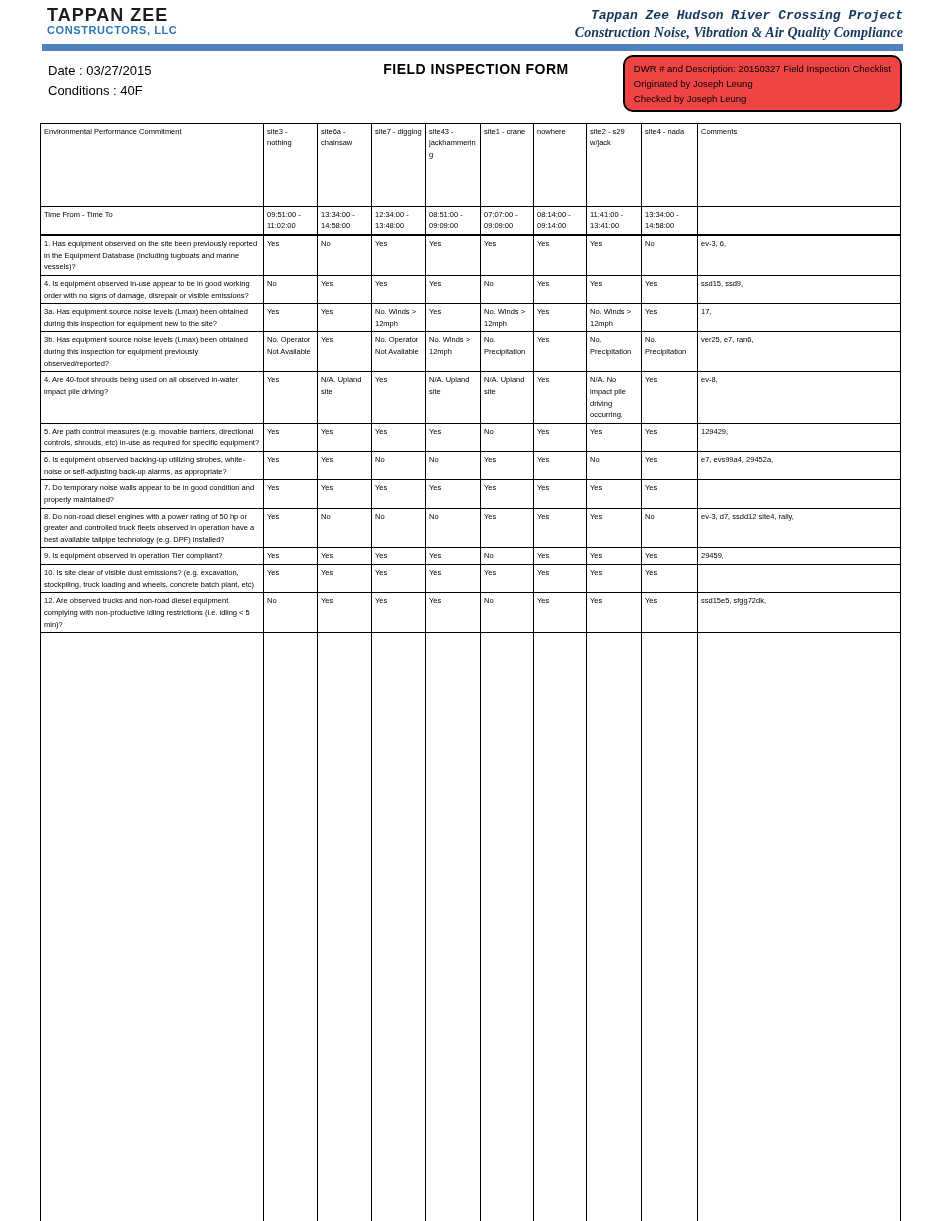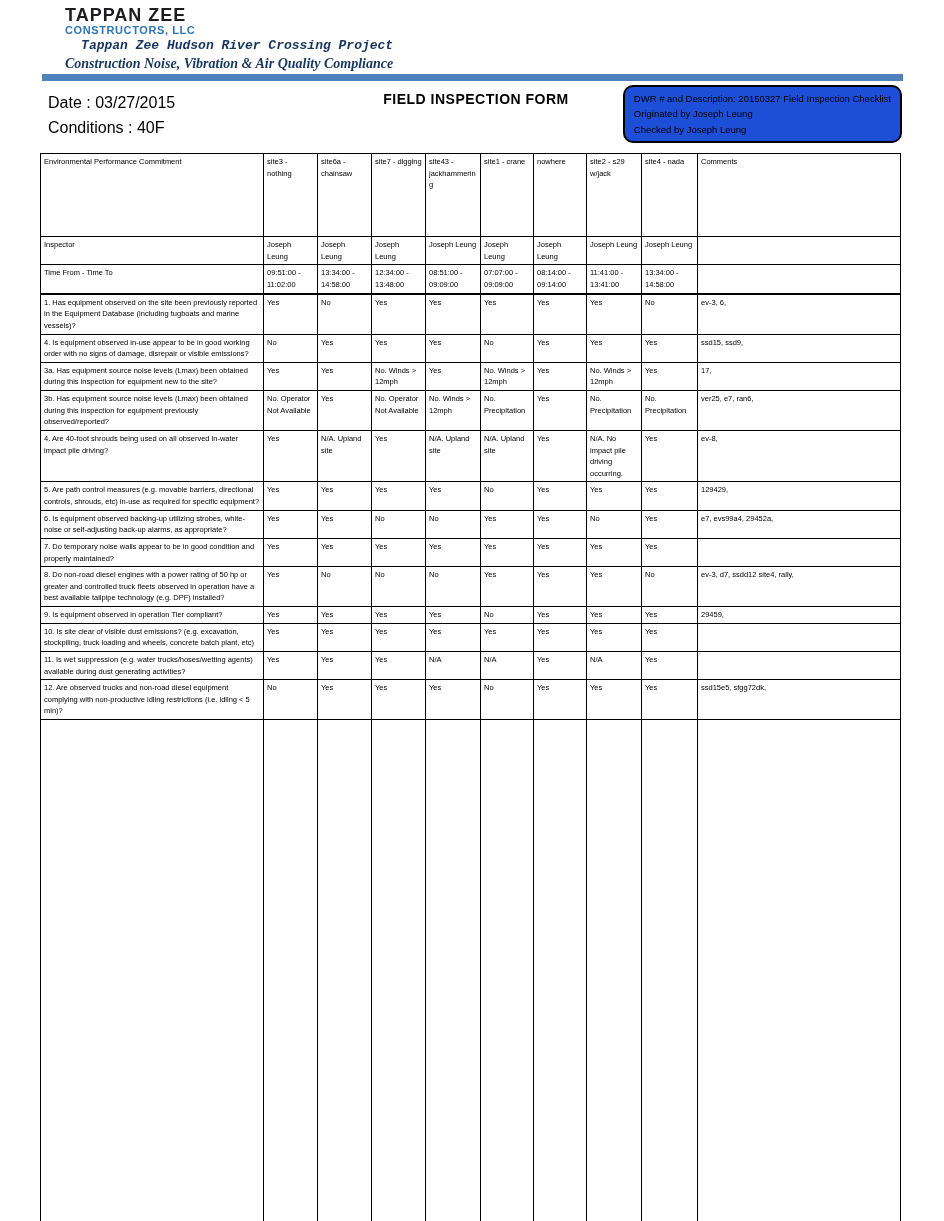--- a/index.html
+++ b/index.html
@@ -2,33 +2,33 @@
 <html><head>
 <meta charset="utf-8">
 <style>
   html,body{margin:0;padding:0;background:#fff;}
   body{
     width:944px;height:1221px;position:relative;
     font-family:"Liberation Sans", sans-serif;color:#000;
     -webkit-font-smoothing:antialiased;
   }
   
-  .topbar{display:flex;justify-content:space-between;align-items:flex-start;padding:6px 41px 0 65px;flex-direction:column;}
+  .topbar{display:flex;justify-content:space-between;align-items:flex-start;padding:6px 41px 0 47px;}
   .logo{line-height:1.05;}
   .logo-main{font-size:18px;font-weight:bold;letter-spacing:1px;color:#1d1d1f;}
   .logo-sub{font-size:11px;font-weight:bold;letter-spacing:0.6px;color:#2e75b6;}
   .project{text-align:right;font-family:"Liberation Serif", serif;font-style:italic;font-weight:bold;color:#17365d;line-height:1.25;padding-top:2px;}
   .project-l1{font-size:13px;font-family:Liberation Mono, monospace;}
   .project-l2{font-size:14px;text-align:center;}
   .accentbar{height:7px;background:#4f81bd;margin:2px 41px 0 42px;}
   
   .subheader{position:relative;height:72px;}
-  .meta{position:absolute;left:48px;top:10px;font-size:16px;line-height:1.55;}
+  .meta{position:absolute;left:48px;top:10px;font-size:13px;line-height:1.55;}
   .form-title{position:absolute;left:8px;right:0;top:10px;text-align:center;font-size:14px;font-weight:bold;letter-spacing:0.5px;}
-  .dwrbox{position:absolute;right:42px;top:4px;border:2px solid #000;border-radius:10px;padding:4px 9px;font-size:9.5px;line-height:1.6;white-space:nowrap;background:#1d4ed8;margin-left:20px;}
+  .dwrbox{position:absolute;right:42px;top:4px;border:2px solid #000;border-radius:10px;padding:4px 9px;font-size:9.5px;line-height:1.6;white-space:nowrap;background:#ef4444;margin-left:20px;}
   
   .tablewrap{padding:0 0 0 40px;}
   table.insp{border-collapse:collapse;table-layout:fixed;width:860px;}
   table.insp td, table.insp th{
     border:1px solid #000;vertical-align:top;text-align:left;
     font-size:7.5px;font-weight:normal;padding:2px 3px;line-height:1.55;
     overflow:hidden;word-wrap:break-word;
   }
   tr.hdr th{height:78px;}
   tr.timerow td{border-bottom-width:2px;}
@@ -84,32 +84,20 @@
           <th>site3 - nothing</th>
           <th>site6a - chainsaw</th>
           <th>site7 - digging</th>
           <th>site43 - jackhammering</th>
           <th>site1 - crane</th>
           <th>nowhere</th>
           <th>site2 - s29 w/jack</th>
           <th>site4 - nada</th>
           <th>Comments</th>
         </tr>
-        <tr>
-          <td>Inspector</td>
-          <td>Joseph Leung</td>
-          <td>Joseph Leung</td>
-          <td>Joseph Leung</td>
-          <td>Joseph Leung</td>
-          <td>Joseph Leung</td>
-          <td>Joseph Leung</td>
-          <td>Joseph Leung</td>
-          <td>Joseph Leung</td>
-          <td></td>
-        </tr>
         <tr class="timerow">
           <td>Time From - Time To</td>
           <td>09:51:00 - 11:02:00</td>
           <td>13:34:00 - 14:58:00</td>
           <td>12:34:00 - 13:48:00</td>
           <td>08:51:00 - 09:09:00</td>
           <td>07:07:00 - 09:09:00</td>
           <td>08:14:00 - 09:14:00</td>
           <td>11:41:00 - 13:41:00</td>
           <td>13:34:00 - 14:58:00</td>
@@ -241,32 +229,20 @@
           <td>Yes</td>
           <td>Yes</td>
           <td>Yes</td>
           <td>Yes</td>
           <td>Yes</td>
           <td>Yes</td>
           <td>Yes</td>
           <td></td>
         </tr>
         <tr>
-          <td class="qcell">11. Is wet suppression (e.g. water trucks/hoses/wetting agents) available during dust generating activities?</td>
-          <td>Yes</td>
-          <td>Yes</td>
-          <td>Yes</td>
-          <td>N/A</td>
-          <td>N/A</td>
-          <td>Yes</td>
-          <td>N/A</td>
-          <td>Yes</td>
-          <td></td>
-        </tr>
-        <tr>
           <td class="qcell">12. Are observed trucks and non-road diesel equipment complying with non-productive idling restrictions (i.e. idling &lt; 5 min)?</td>
           <td>No</td>
           <td>Yes</td>
           <td>Yes</td>
           <td>Yes</td>
           <td>No</td>
           <td>Yes</td>
           <td>Yes</td>
           <td>Yes</td>
           <td>ssd15e5, sfgg72dk,</td>

